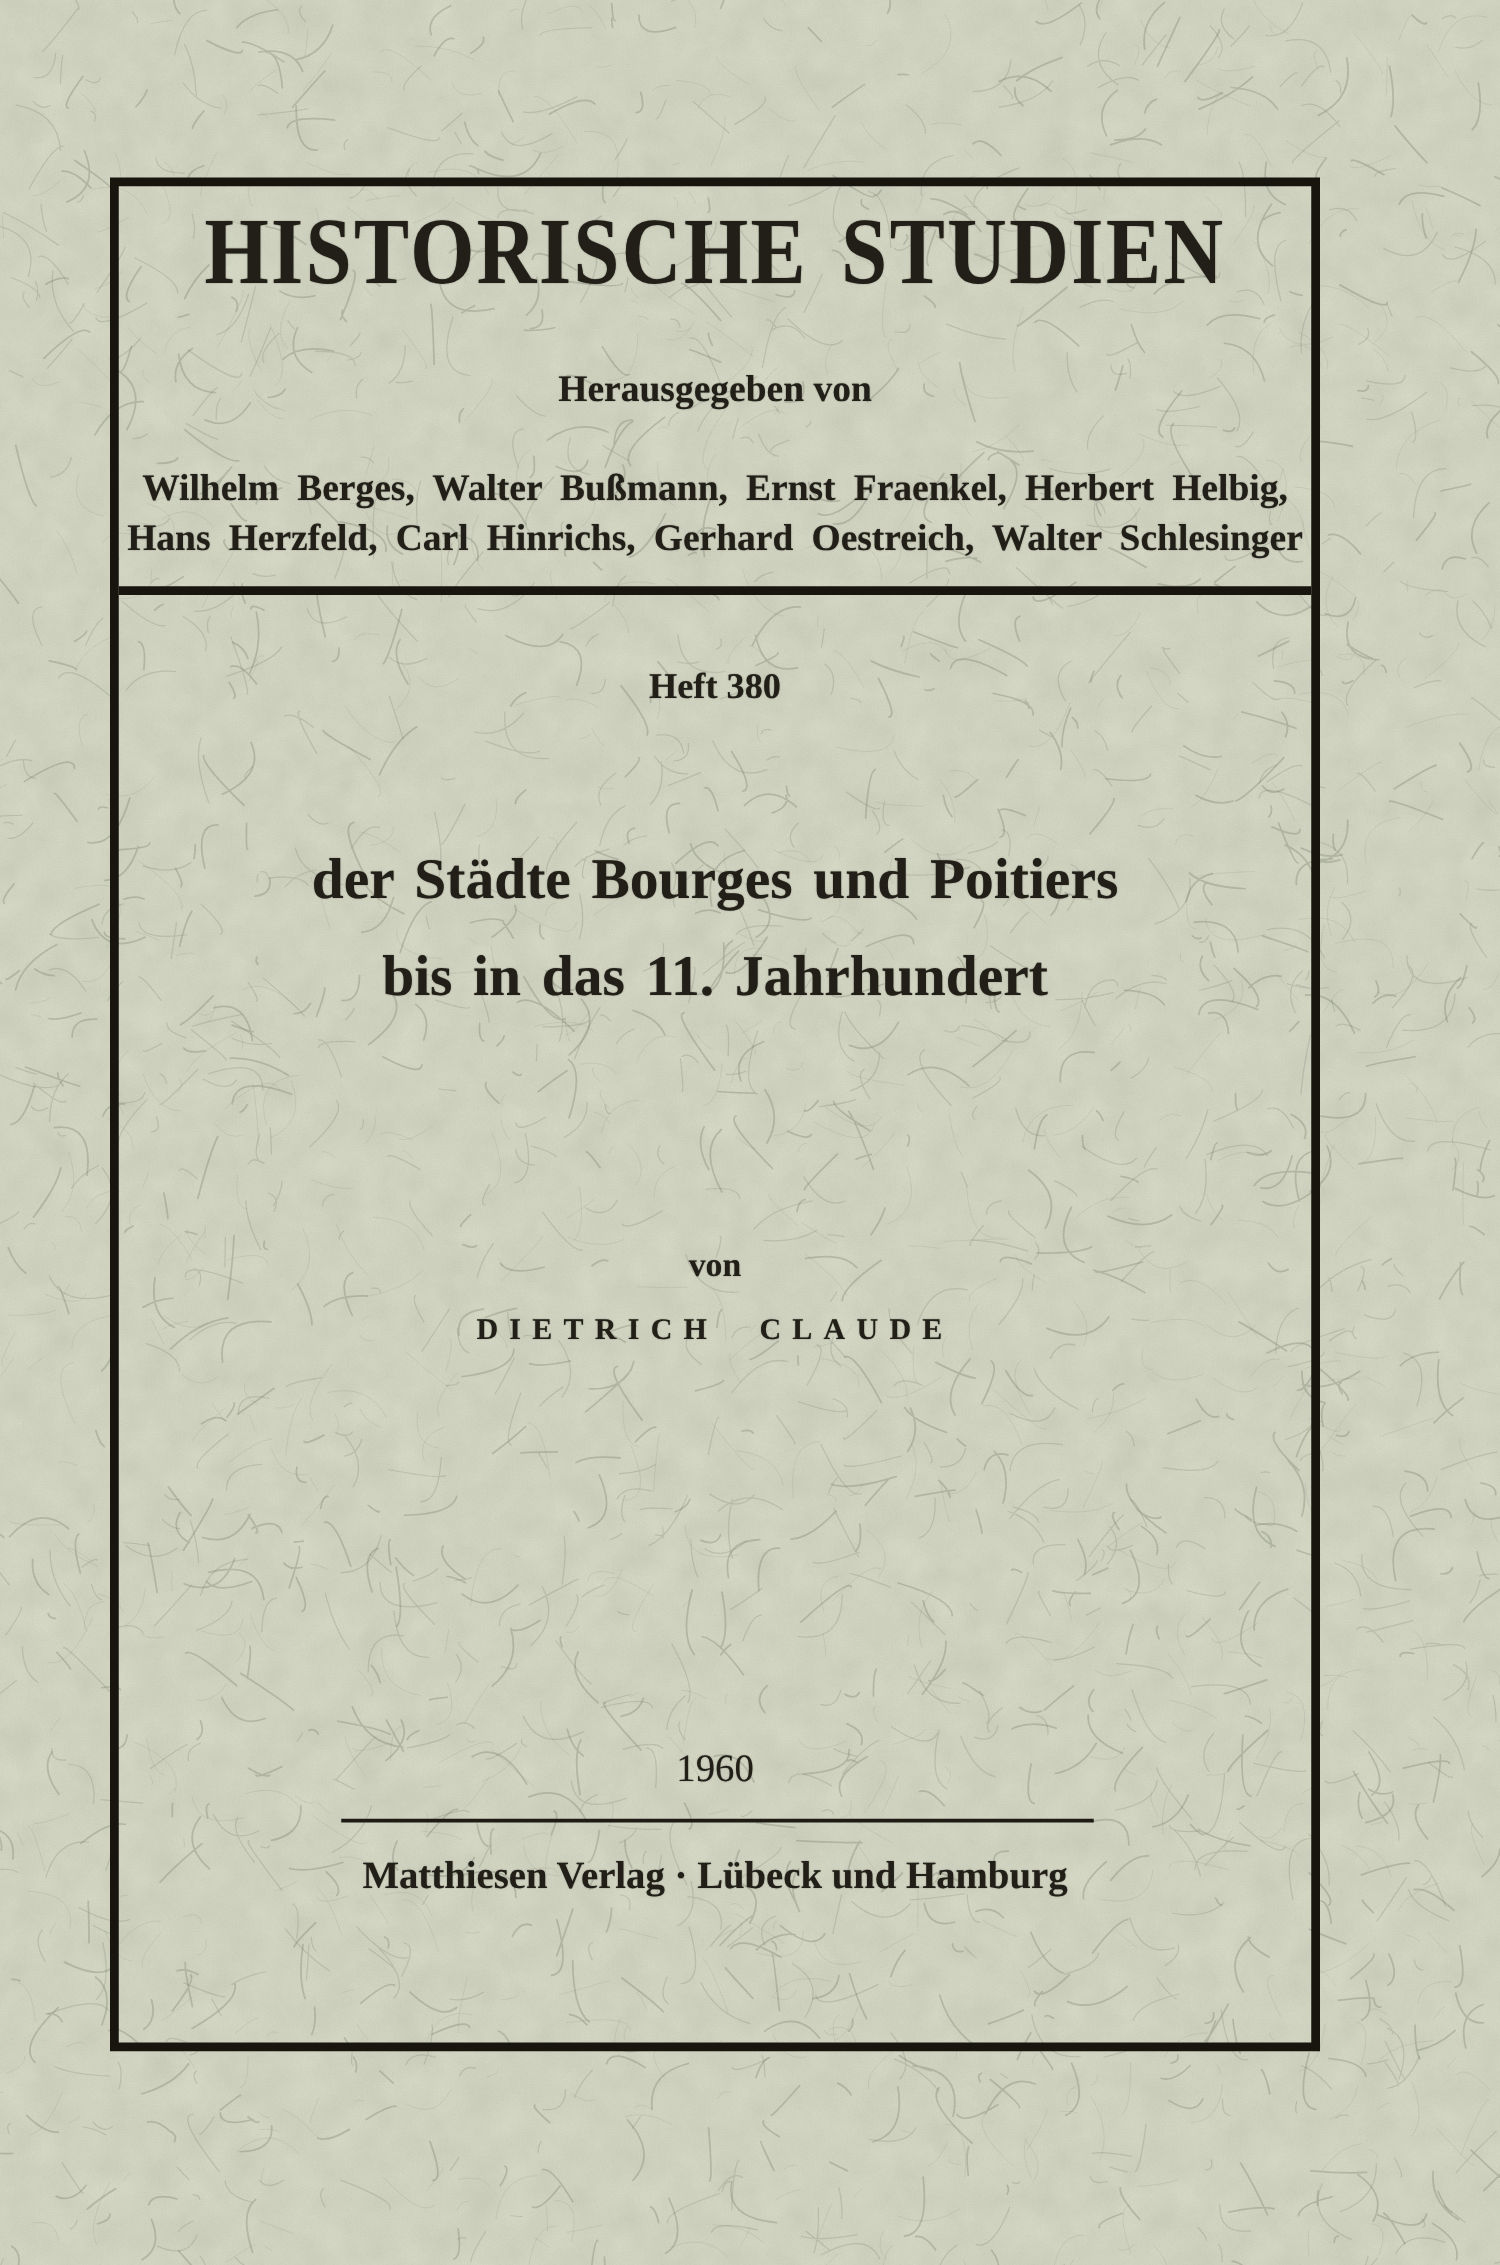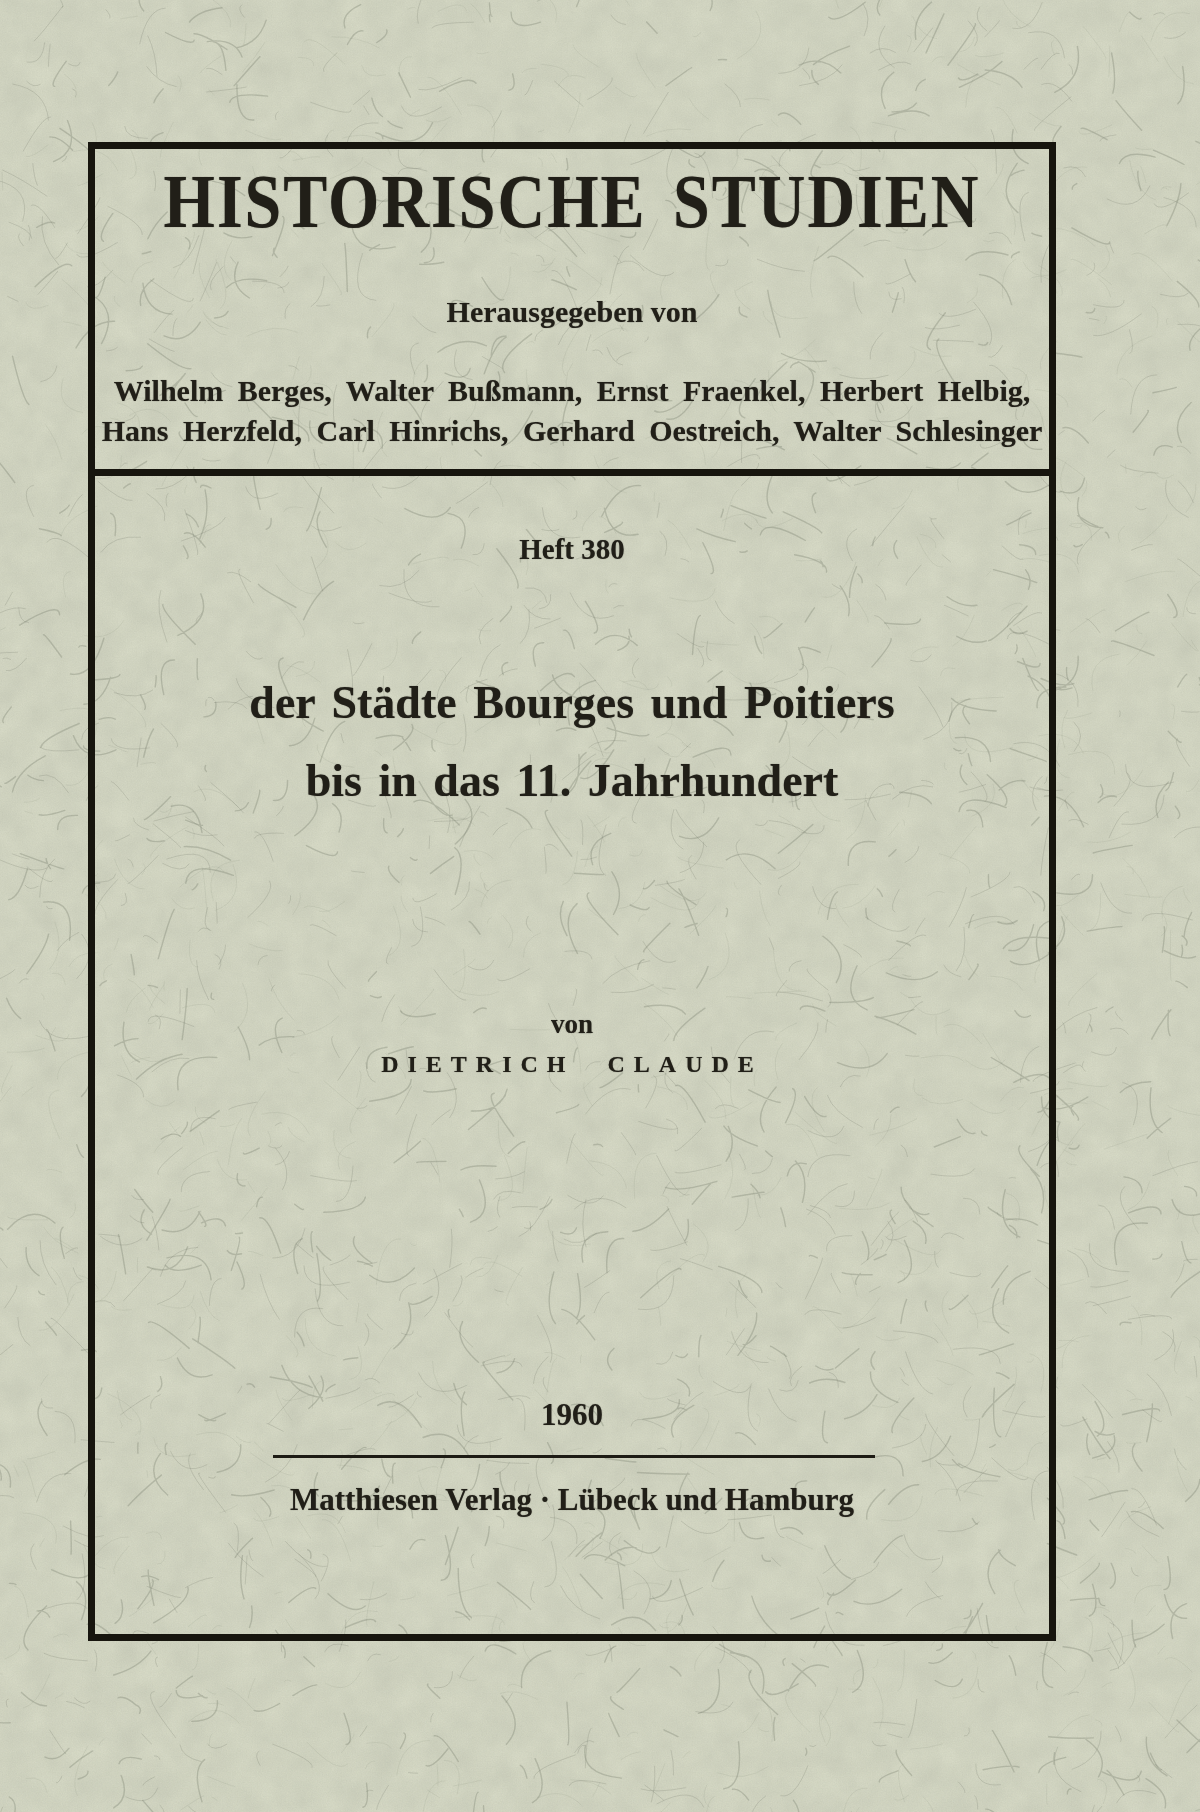--- a/index.html
+++ b/index.html
@@ -40,23 +40,23 @@
     transform:scaleY(1.15);transform-origin:50% 60%;
   }
   #edited-by{ top:297px;font-size:30px;font-weight:bold;line-height:1; }
   #editors{ top:338px;font-size:30px;font-weight:bold;line-height:40px;word-spacing:7px;margin-top:33px; }
   #header-divider{
     position:absolute;left:95px;top:469px;width:954px;height:7px;
     background:#17150e;
   }
   #issue{ top:532px;font-size:29px;font-weight:bold;line-height:1.2; }
   #main-title{ top:664px;font-size:46px;font-weight:bold;line-height:78px;word-spacing:5px; }
-  #byline{ top:996px;font-size:27px;font-weight:bold;line-height:1.2;margin-top:12px; }
+  #byline{ top:996px;font-size:27px;font-weight:bold;line-height:1.2; }
   #author{ top:1050px;font-size:24px;font-weight:bold;letter-spacing:9px;word-spacing:18px;line-height:1.2; }
-  #year{ top:1396px;font-size:31px;font-weight:bold;line-height:1.2; }
+  #year{ top:1396px;font-size:31px;font-weight:normal;line-height:1.2; }
   #imprint-rule{
     position:absolute;left:273px;top:1455px;width:602px;height:3px;
     background:#1d1b14;
   }
   #publisher{ top:1481px;font-size:31px;font-weight:bold;line-height:1.2; }
 </style>
 </head>
 <body>
 
 <div id="page">

